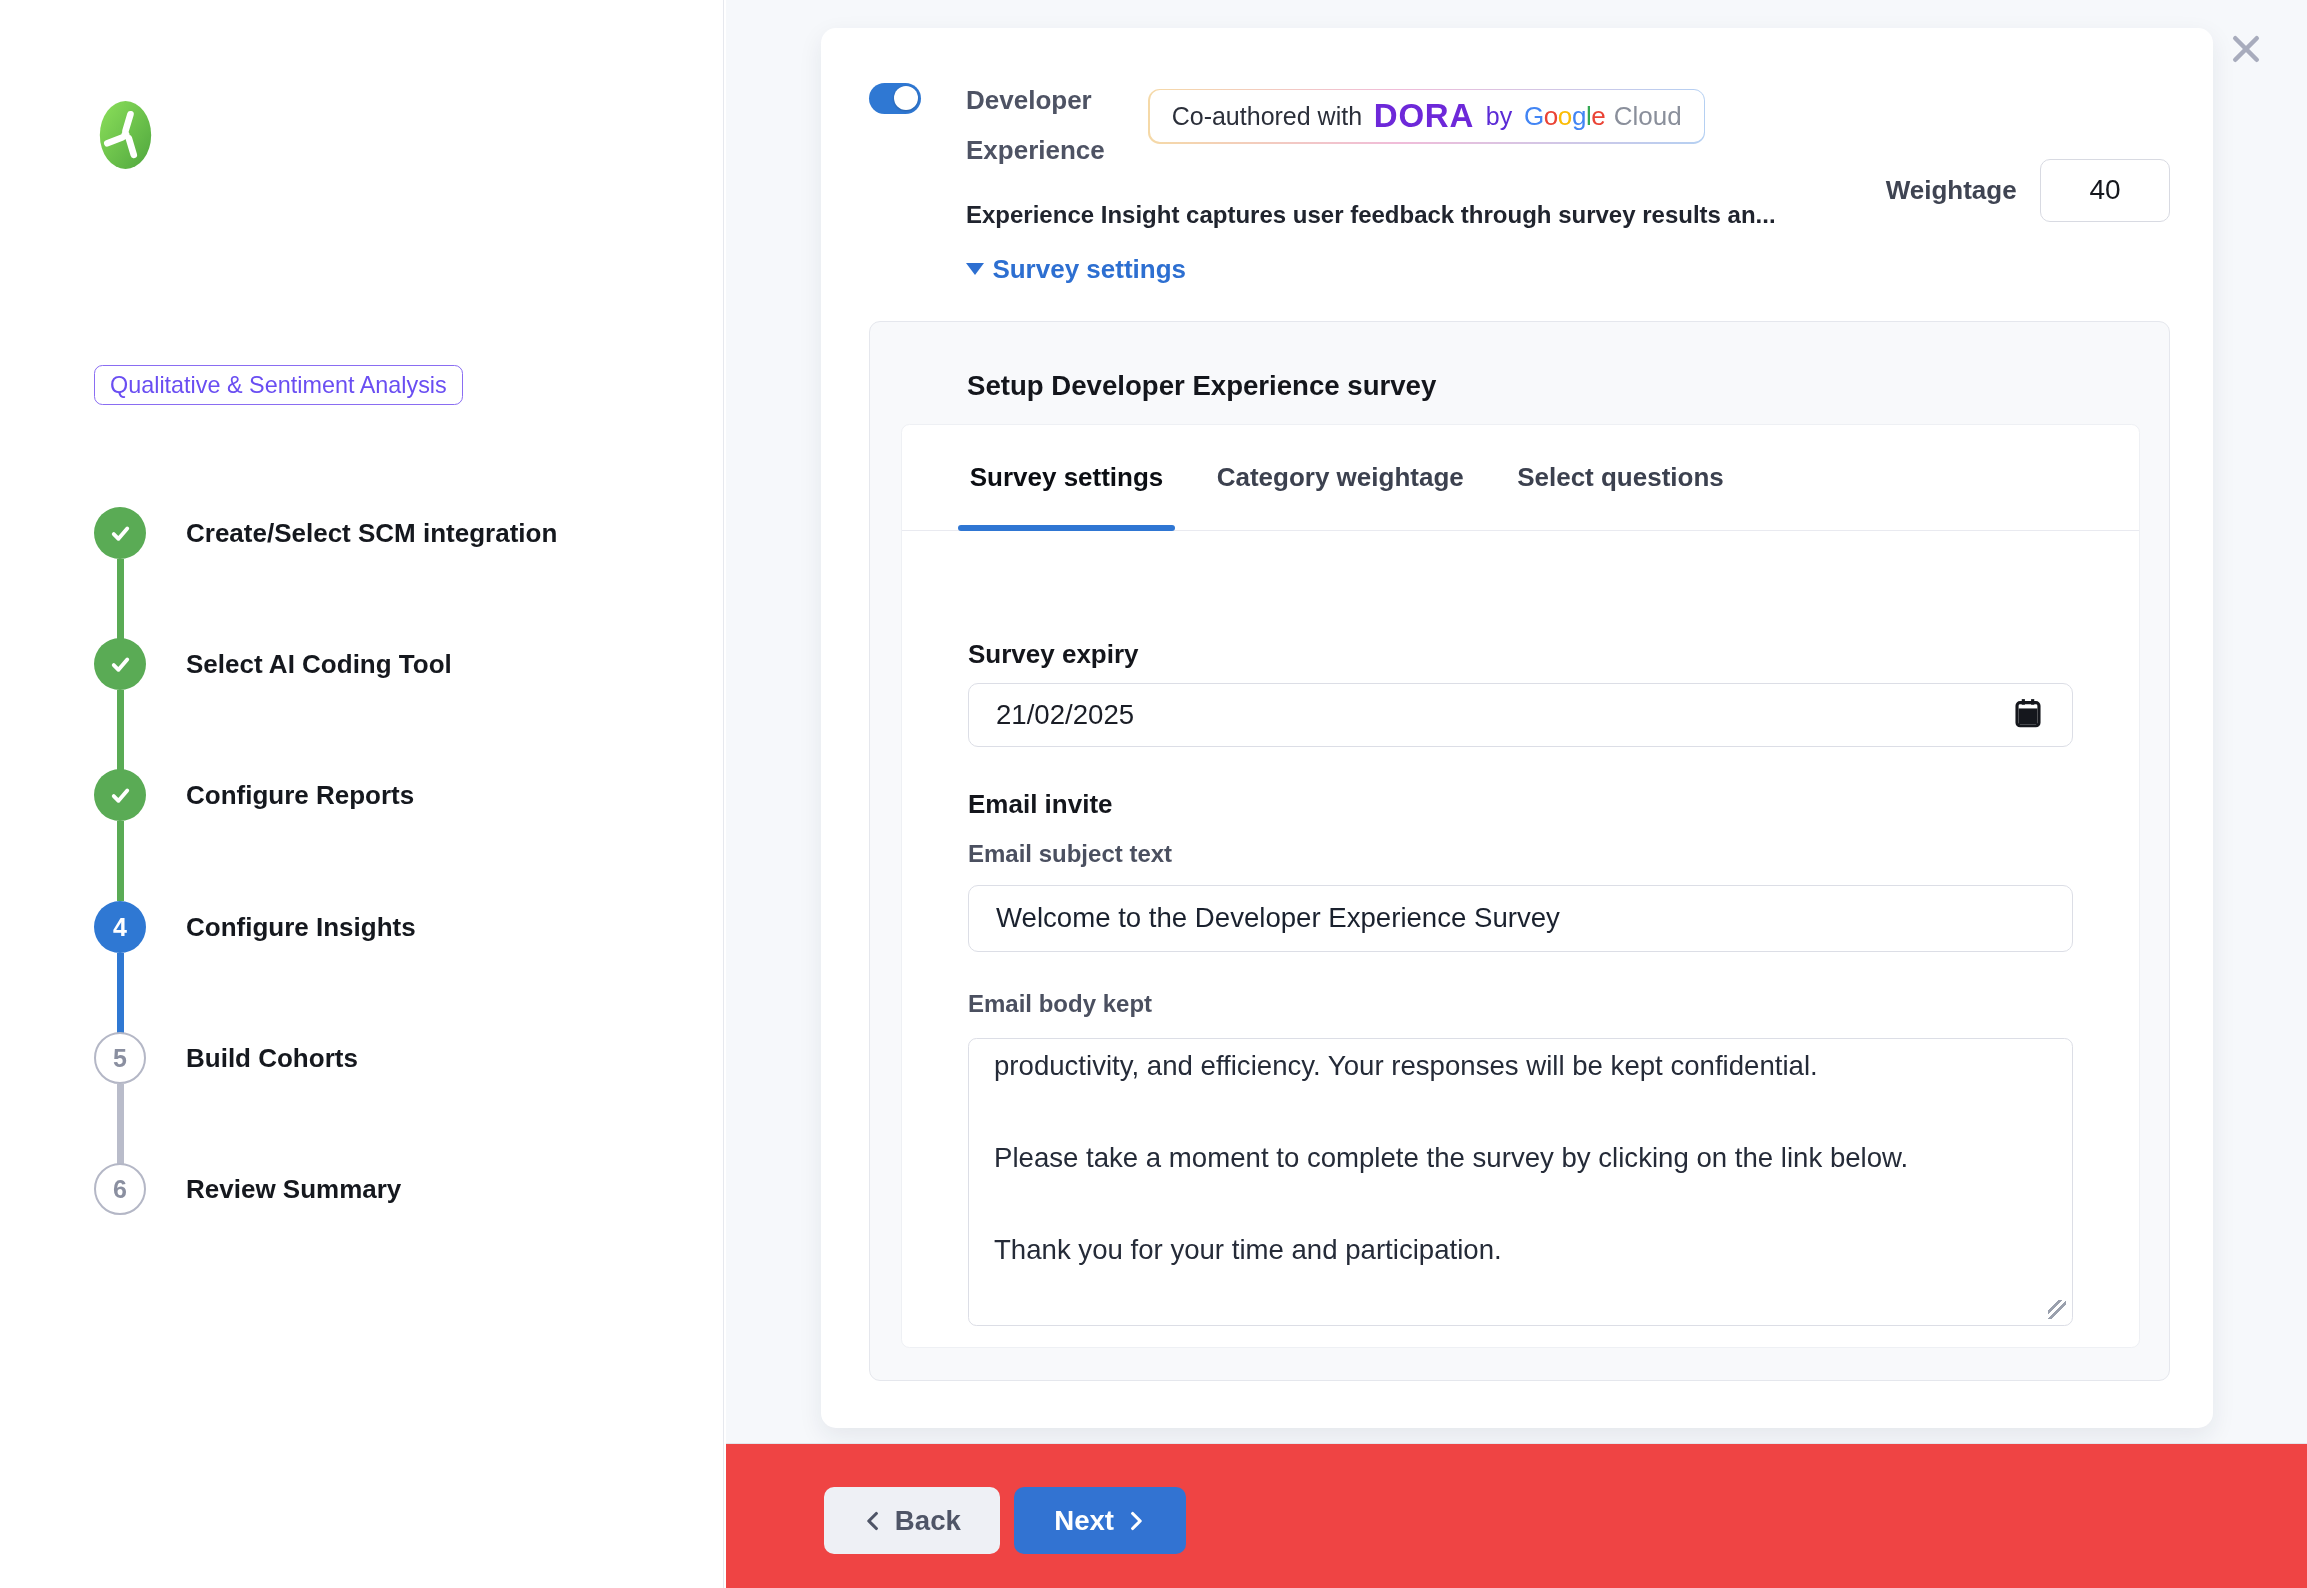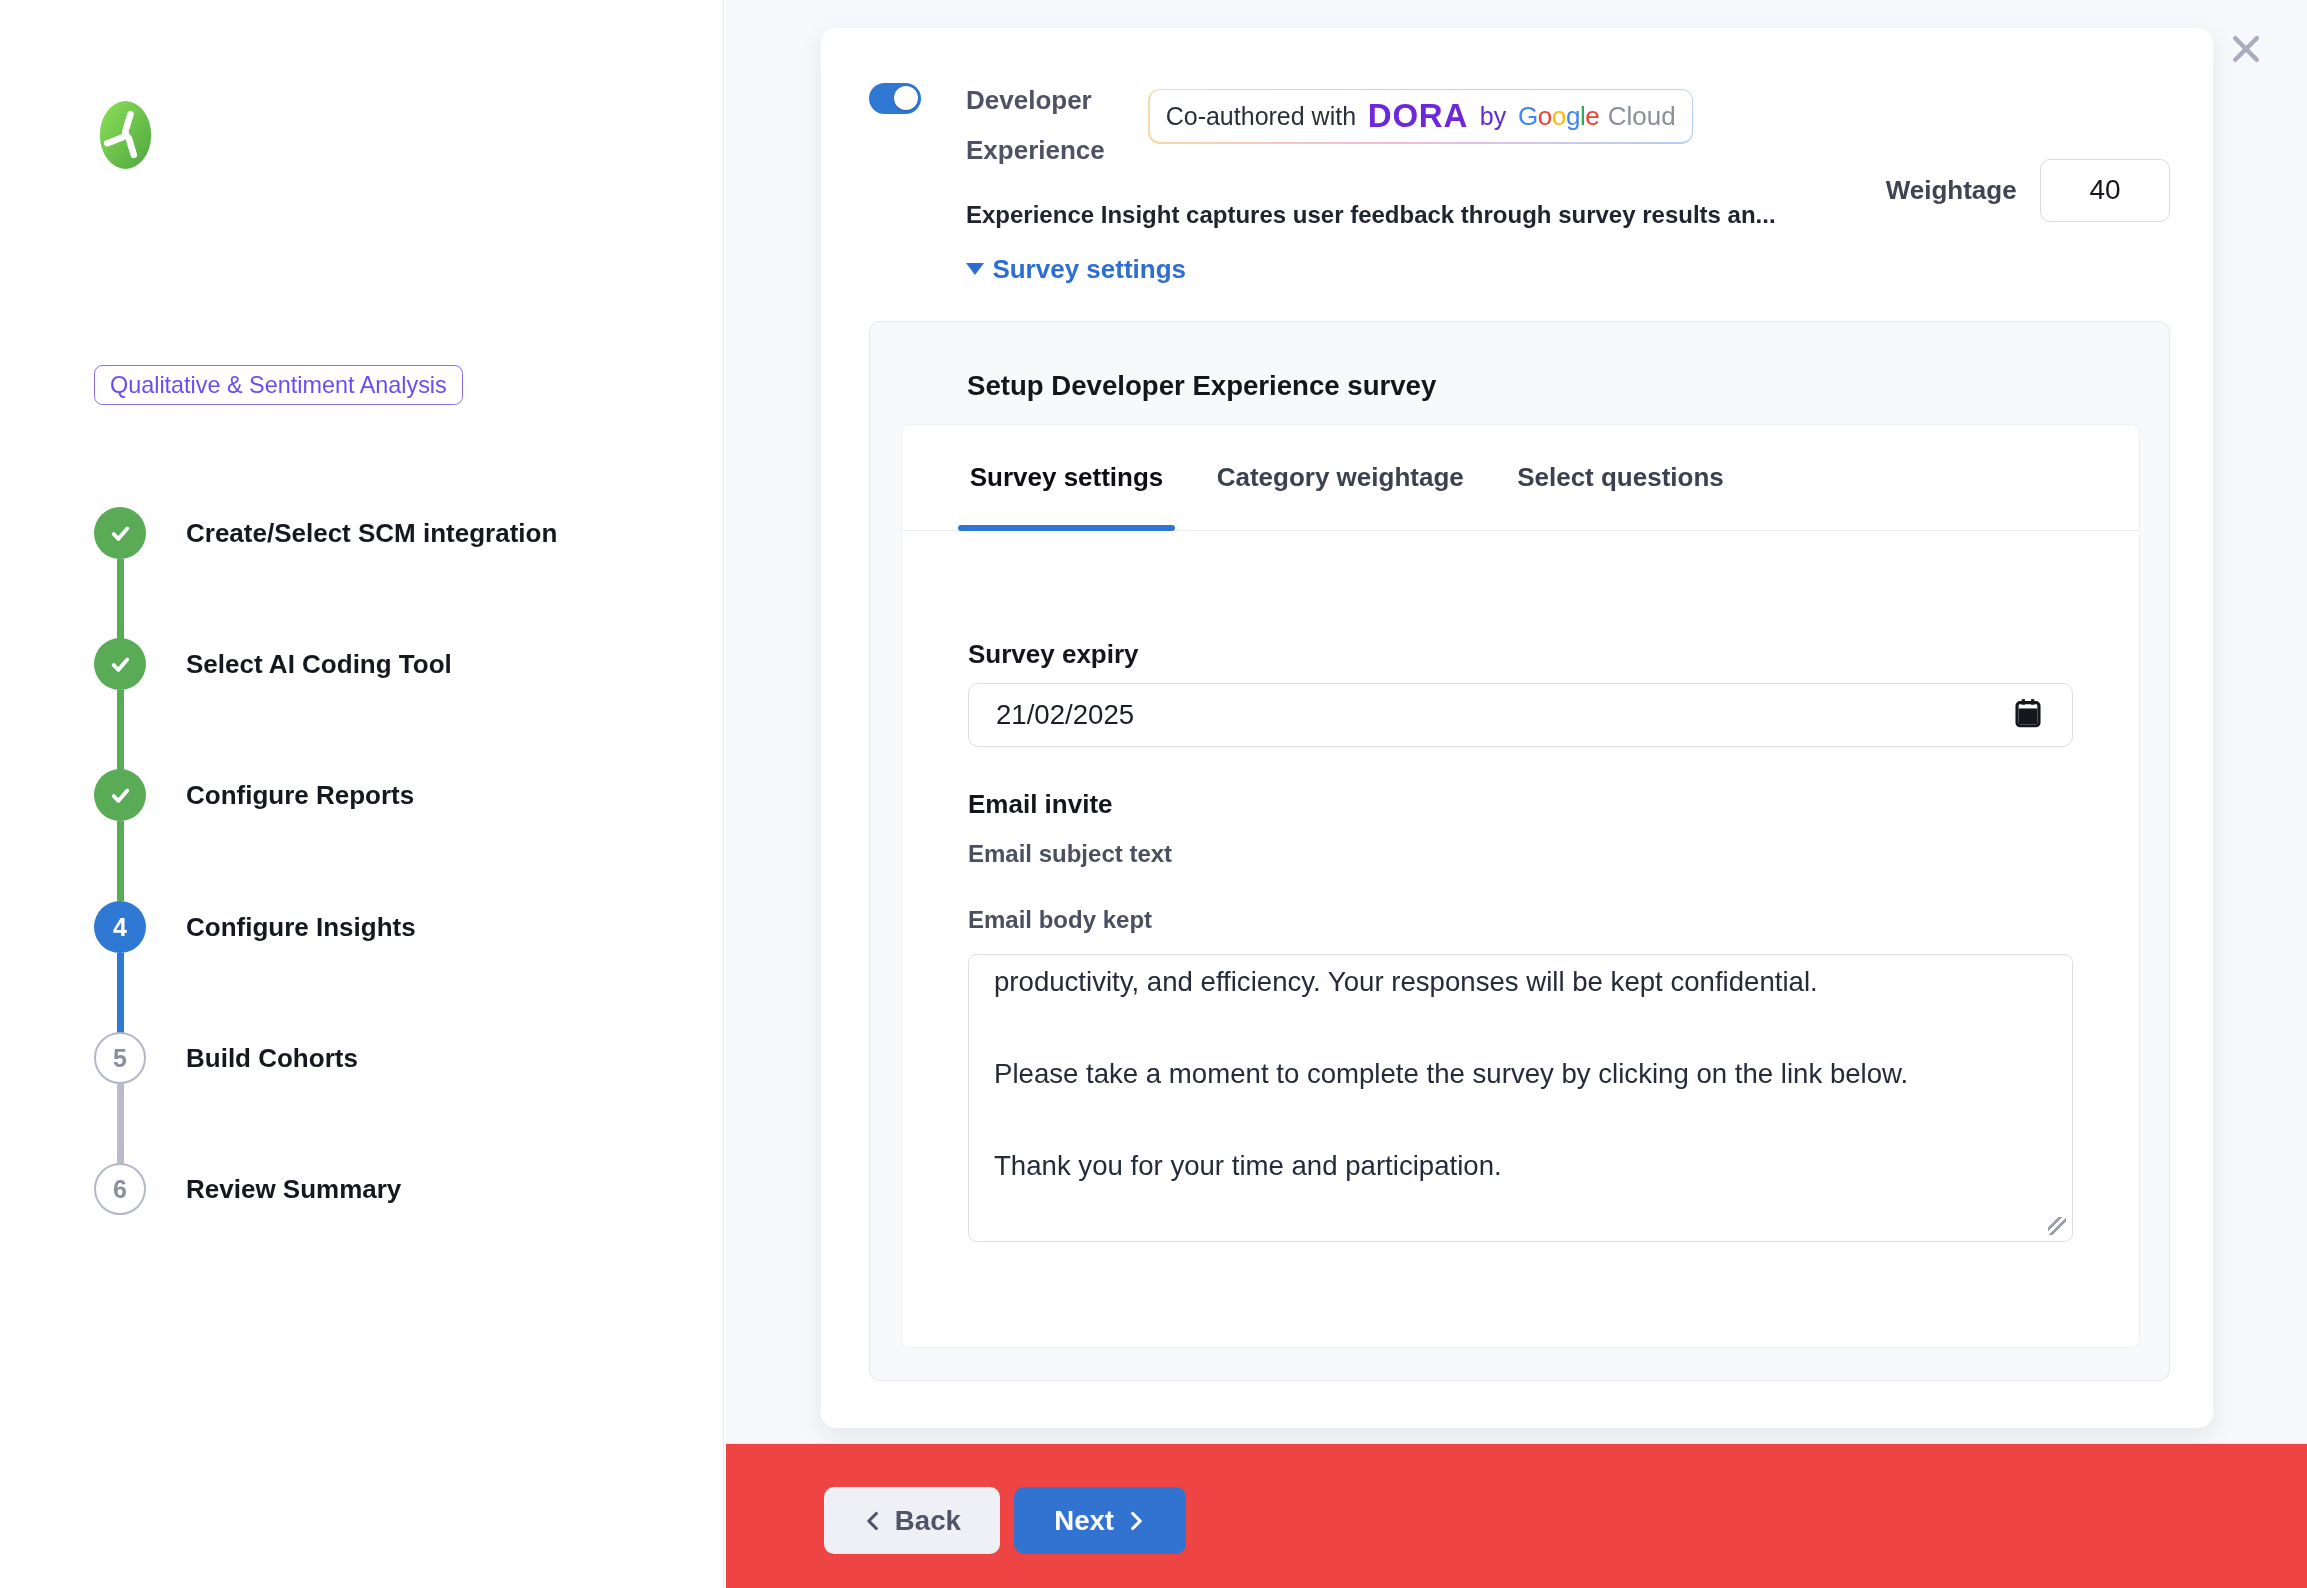--- a/index.html
+++ b/index.html
@@ -38,21 +38,21 @@
     background:#2f78d3; border-radius:16px; cursor:pointer; }
   .toggle .knob { position:absolute; right:3.3px; top:3.3px; width:24px; height:24px;
     background:#fff; border-radius:50%; box-shadow:0 0.8px 2.5px rgba(0,0,0,.25); }
 
   .insight-name { position:absolute; left:145px; top:47px; width:180px;
     font-size:26px; font-weight:600; color:#4e5364; line-height:50px; }
 
   .dora-badge { position:absolute; left:327px; top:61px; height:55px; border-radius:11.7px;
     padding:1.7px; background:linear-gradient(90deg,#f5d9a7,#f0bcd9 45%,#b5d0f2 100%); }
   .dora-inner { height:52px; background:#fff; border-radius:10px; display:flex;
-    align-items:center; padding:0 16px; gap:11.7px; white-space:nowrap; }
+    align-items:center; padding:0 22px; gap:11.7px; white-space:nowrap; }
   .dora-prefix { font-size:25px; color:#2b2f3a; }
   .dora-brand { font-size:33px; font-weight:700; color:#6d28d9; letter-spacing:0.8px; }
   .dora-by { font-size:25px; color:#5b2bd6; }
   .g-word { font-size:26px; font-weight:500; letter-spacing:-0.4px; }
   .gl-0,.gl-3 { color:#4285F4; } .gl-1,.gl-5 { color:#EA4335; } .gl-2 { color:#FBBC05; } .gl-4 { color:#34A853; }
   .g-cloud { font-size:26px; color:#8a8f9b; margin-left:-3.3px; }
 
   .weightage { position:absolute; top:131px; right:43px; display:flex; align-items:center; gap:23.4px; }
   .weightage-label { font-size:26px; font-weight:600; color:#3f4452; }
   .weightage-input { width:130px; height:63px; border:1.7px solid #d8dae2; border-radius:10px;
@@ -242,20 +242,21 @@
                 <rect x="2.6" y="4.6" width="18.8" height="19.8" rx="2.6" fill="none" stroke="#15171d" stroke-width="2.7"></rect>
                 <line x1="8" y1="1.6" x2="8" y2="6.4" stroke="#15171d" stroke-width="2.7"></line>
                 <line x1="16" y1="1.6" x2="16" y2="6.4" stroke="#15171d" stroke-width="2.7"></line>
                 <rect x="4" y="9.6" width="16" height="13.4" fill="#15171d"></rect>
               </svg>
             </span>
           </div>
 
           <div class="field-label-lg invite-label">Email invite</div>
           <div class="field-label-sm subject-label">Email subject text</div>
+          <input class="subject-input" type="text" value="Welcome to the Developer Experience Survey" style="">
 
           <div class="field-label-sm body-label">Email body kept</div>
           <div class="body-wrap">
             <textarea class="body-textarea" style="">productivity, and efficiency. Your responses will be kept confidential.
 
 Please take a moment to complete the survey by clicking on the link below.
 
 Thank you for your time and participation.</textarea>
             <div class="resize-handle"></div>
           </div>

